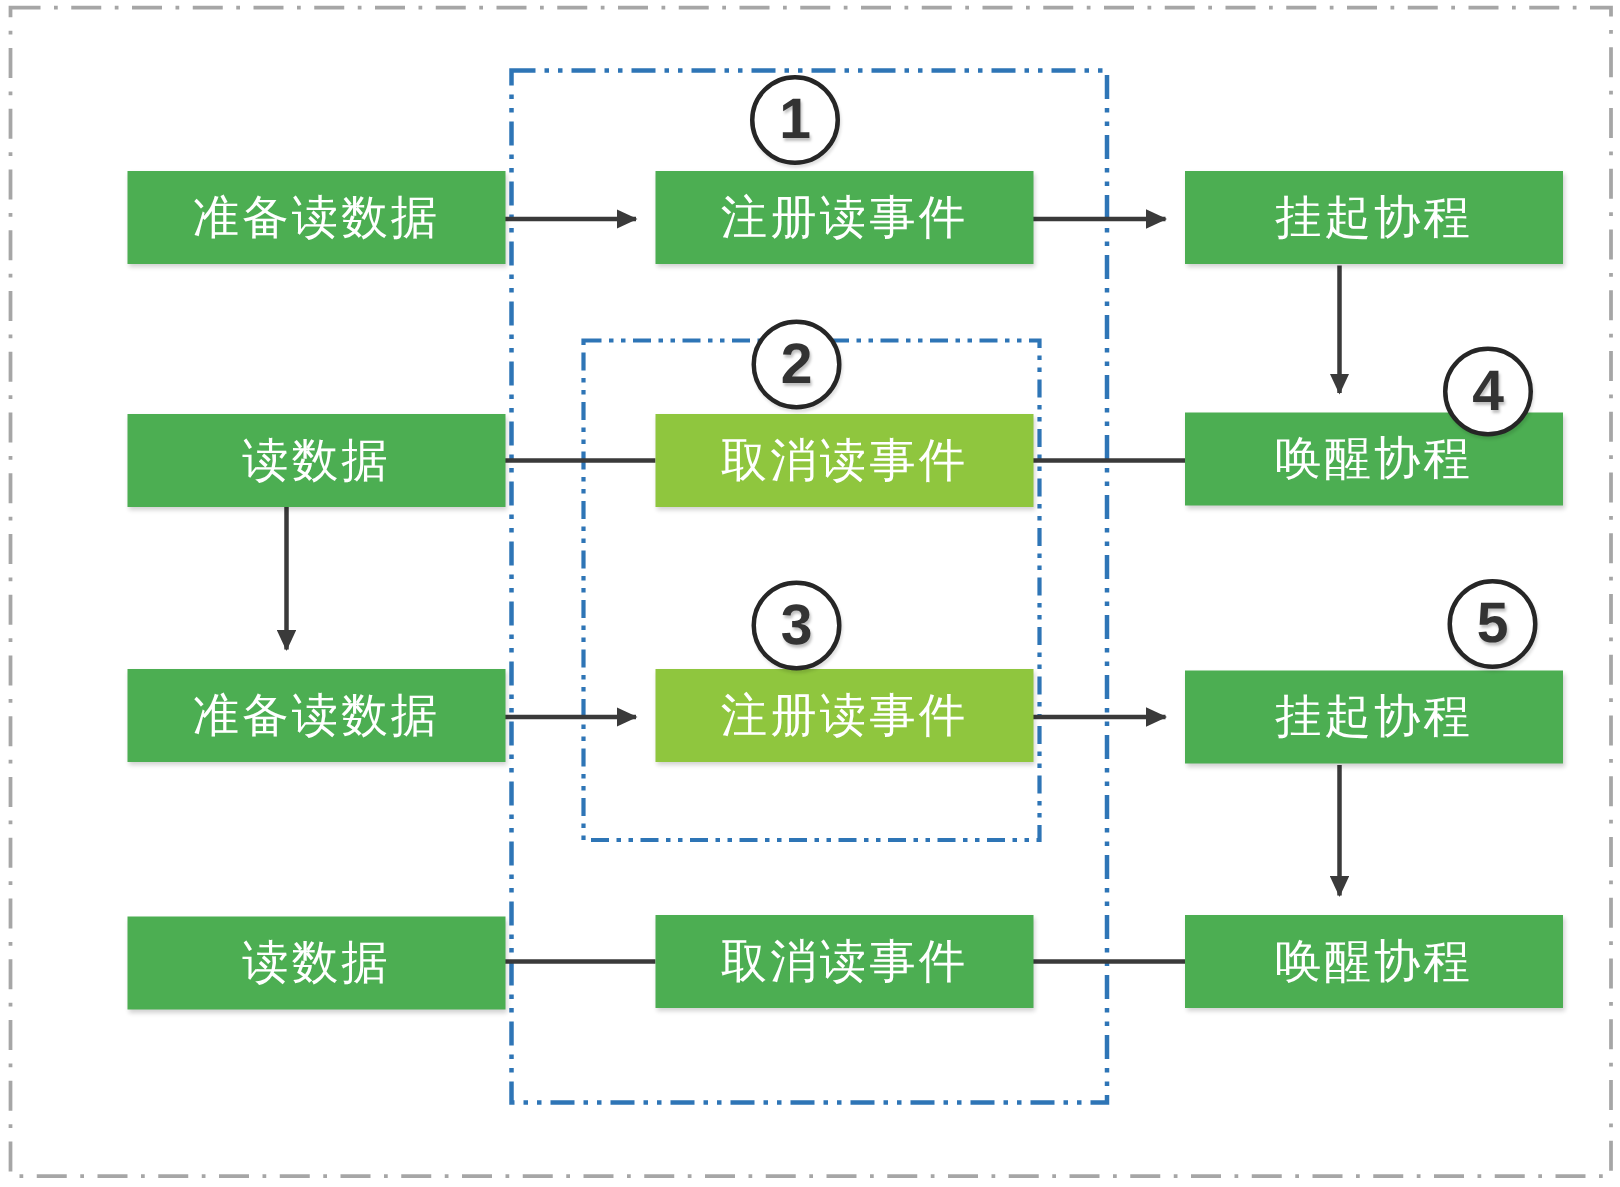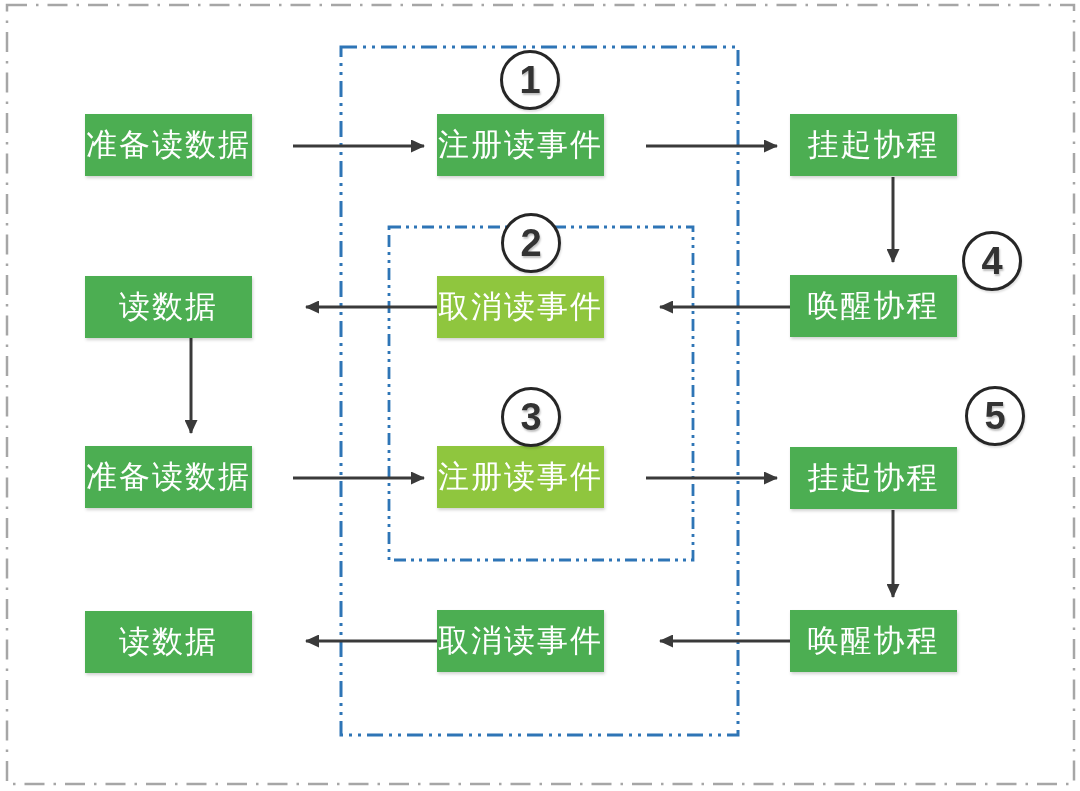--- a/index.html
+++ b/index.html
@@ -17,21 +17,21 @@
   .outer-dash{fill:none;stroke:var(--blue_dash);stroke-width:3;stroke-dasharray:16 6 3 6 3 6;}
   .inner-dash{fill:none;stroke:var(--blue_dash);stroke-width:2.8;stroke-dasharray:12 5 3 5 3 5;}
 
   
   .arrow{stroke:var(--arrow);stroke-width:3;}
   .arrow-head{fill:var(--arrow);}
 
   
   .box{
     position:absolute;
-    width:167px;height:62px;
+    width:252px;height:62px;
     background:var(--green_dark);
     color:#ffffff;
     font-size:31px;
     letter-spacing:2px;
     display:flex;align-items:center;justify-content:center;
     box-shadow:1px 2px 3px rgba(0,0,0,0.18);
     white-space:nowrap;
   }
   .box.light{background:var(--green_light);}
 

